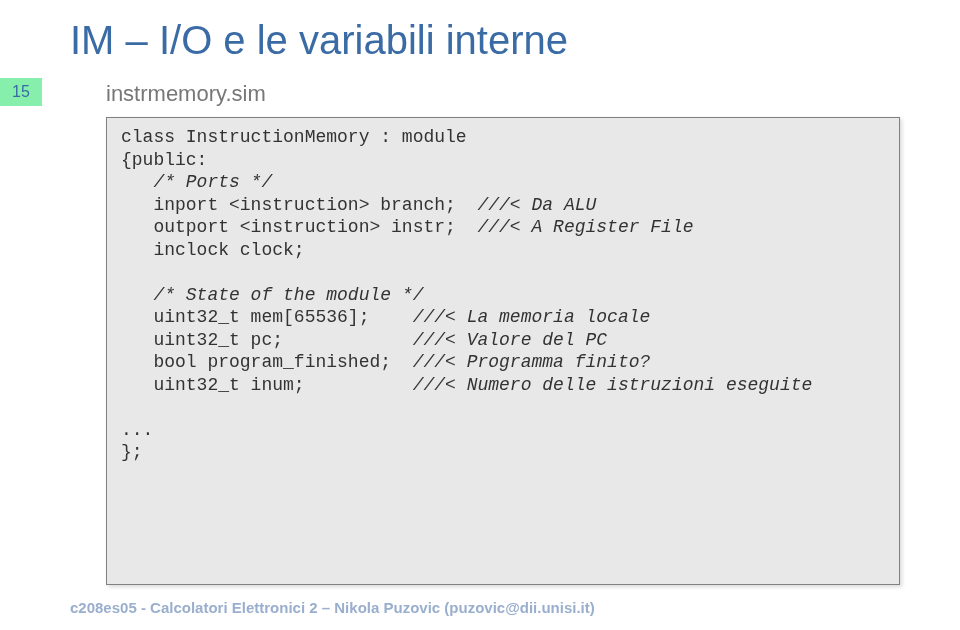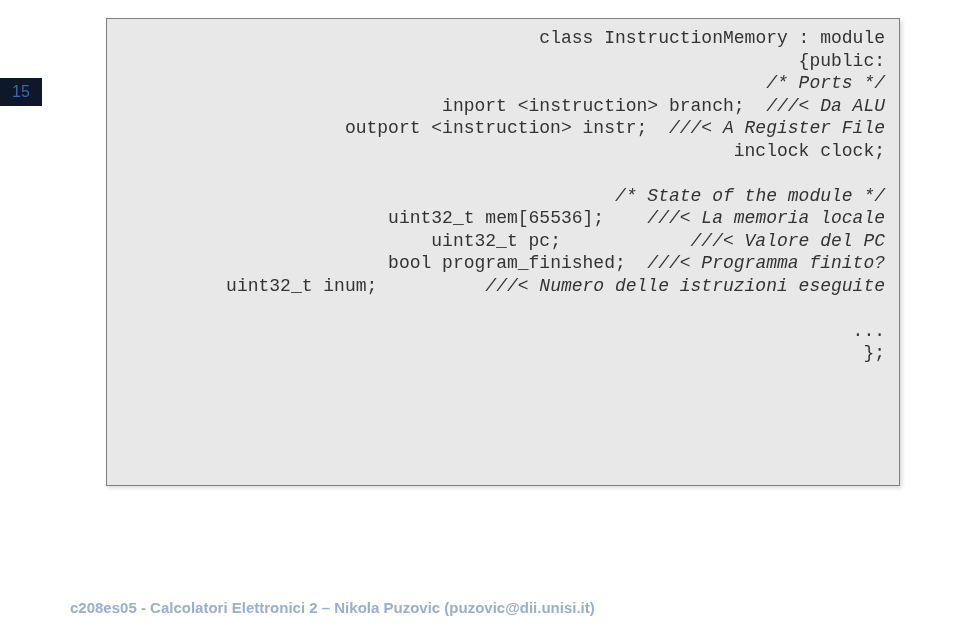--- a/index.html
+++ b/index.html
@@ -25,21 +25,21 @@
     font-weight: 300;
     font-size: 40px;
     margin: 0 0 18px 0;
   }
   .pagenum-box {
     position: absolute;
     left: 0;
     top: 78px;
     width: 42px;
     height: 28px;
-    background: #0f172a;
+    background: #86efac;
     color: #3a6ba5;
     font-size: 16px;
     font-family: "Segoe UI", Arial, sans-serif;
     text-align: center;
     line-height: 28px;
   }
   .subtitle {
     color: #777777;
     font-family: "Segoe UI", Arial, sans-serif;
     font-size: 22px;
@@ -49,41 +49,42 @@
     margin-left: 36px;
     border: 1.5px solid #808080;
     background: #e8e8e8;
     padding: 8px 14px 120px 14px;
     font-family: "Courier New", monospace;
     font-size: 18px;
     color: #333333;
     white-space: pre-wrap;
     line-height: 1.25;
     box-shadow: 2px 2px 4px rgba(0,0,0,0.15);
-    text-align: right;
   }
   .codebox .italic { font-style: italic; }
   .footer {
     position: absolute;
     left: 70px;
     bottom: 14px;
     color: #9aaecd;
     font-family: "Segoe UI", Arial, sans-serif;
     font-size: 15px;
     font-weight: bold;
   }
 </style>
 </head>
 <body>
 
 <div class="slide">
 
+  <h1 class="title">IM – I/O e le variabili interne</h1>
 
   <div class="pagenum-box">15</div>
 
+  <div class="subtitle">instrmemory.sim</div>
 
   <div class="codebox"><span>class InstructionMemory : module</span>
 <span>{public:</span>
 <span class="italic">   /* Ports */</span>
 <span>   inport &lt;instruction&gt; branch;  </span><span class="italic">///&lt; Da ALU</span>
 <span>   outport &lt;instruction&gt; instr;  </span><span class="italic">///&lt; A Register File</span>
 <span>   inclock clock;</span>
 <span></span>
 <span class="italic">   /* State of the module */</span>
 <span>   uint32_t mem[65536];    </span><span class="italic">///&lt; La memoria locale</span>

